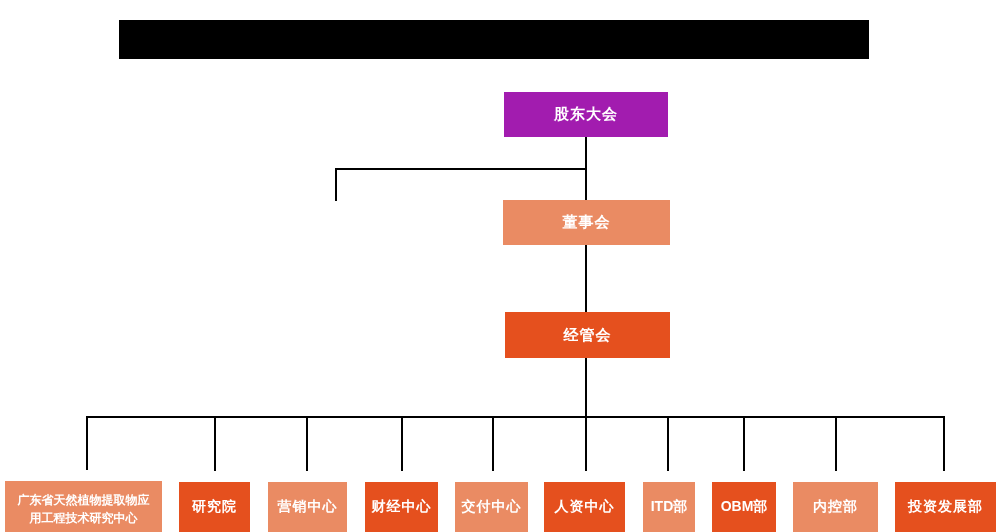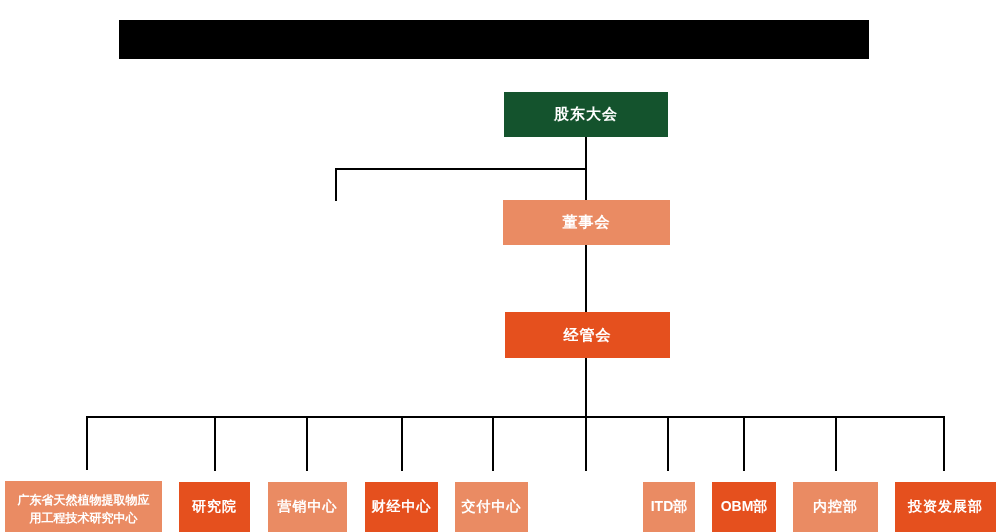--- a/index.html
+++ b/index.html
@@ -61,21 +61,21 @@
       <line x1="402" y1="416" x2="402" y2="471"></line>
       <line x1="493" y1="416" x2="493" y2="471"></line>
       <line x1="586" y1="416" x2="586" y2="471"></line>
       <line x1="668" y1="416" x2="668" y2="471"></line>
       <line x1="744" y1="416" x2="744" y2="471"></line>
       <line x1="836" y1="416" x2="836" y2="471"></line>
       <line x1="944" y1="416" x2="944" y2="471"></line>
     </g>
   </svg>
 
-  <div class="node n-shareholders" style="background: #14532d; justify-content: center;">
+  <div class="node n-shareholders" style="background: #a21caf; justify-content: center;">
     <span class="lbl">股东大会</span>
   </div>
 
 
   <div class="node n-board" style="background: rgb(234, 139, 99);">
     <span class="lbl">董事会</span>
   </div>
 
   <div class="node n-management" style="background: rgb(229, 80, 30);">
     <span class="lbl">经管会</span>
@@ -95,20 +95,23 @@
   </div>
 
   <div class="node dept n-d5" style="background: rgb(234, 139, 99);">
     <span class="lbl">交付中心</span>
   </div>
 
   <div class="node dept n-d4" style="background: rgb(229, 80, 30);">
     <span class="lbl">财经中心</span>
   </div>
 
+  <div class="node dept n-d6" style="background: rgb(229, 80, 30);">
+    <span class="lbl">人资中心</span>
+  </div>
 
   <div class="node dept n-d7" style="background: rgb(234, 139, 99);">
     <span class="lbl">ITD部</span>
   </div>
 
   <div class="node dept n-d8" style="background: rgb(229, 80, 30);">
     <span class="lbl">OBM部</span>
   </div>
 
   <div class="node dept n-d9" style="background: rgb(234, 139, 99);">

